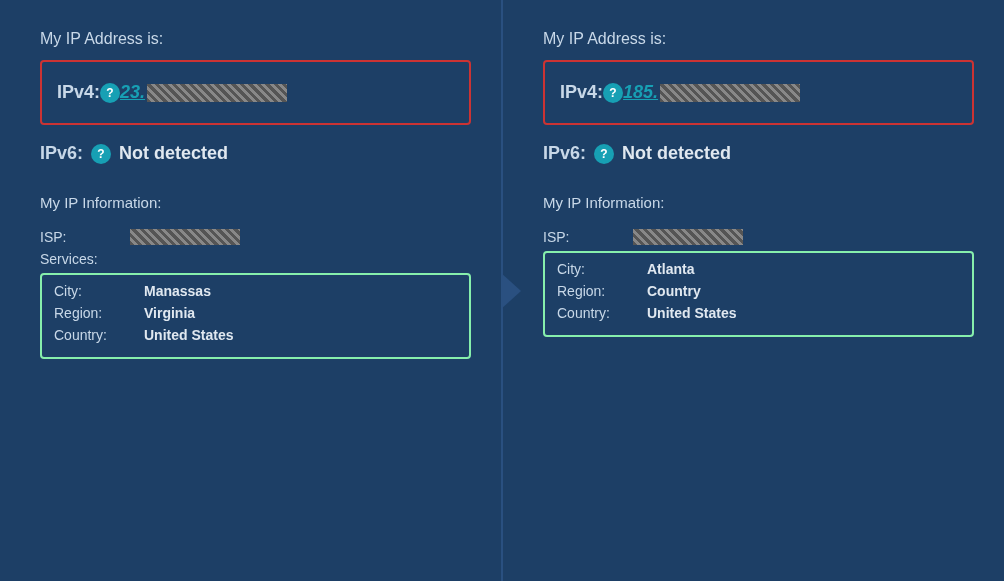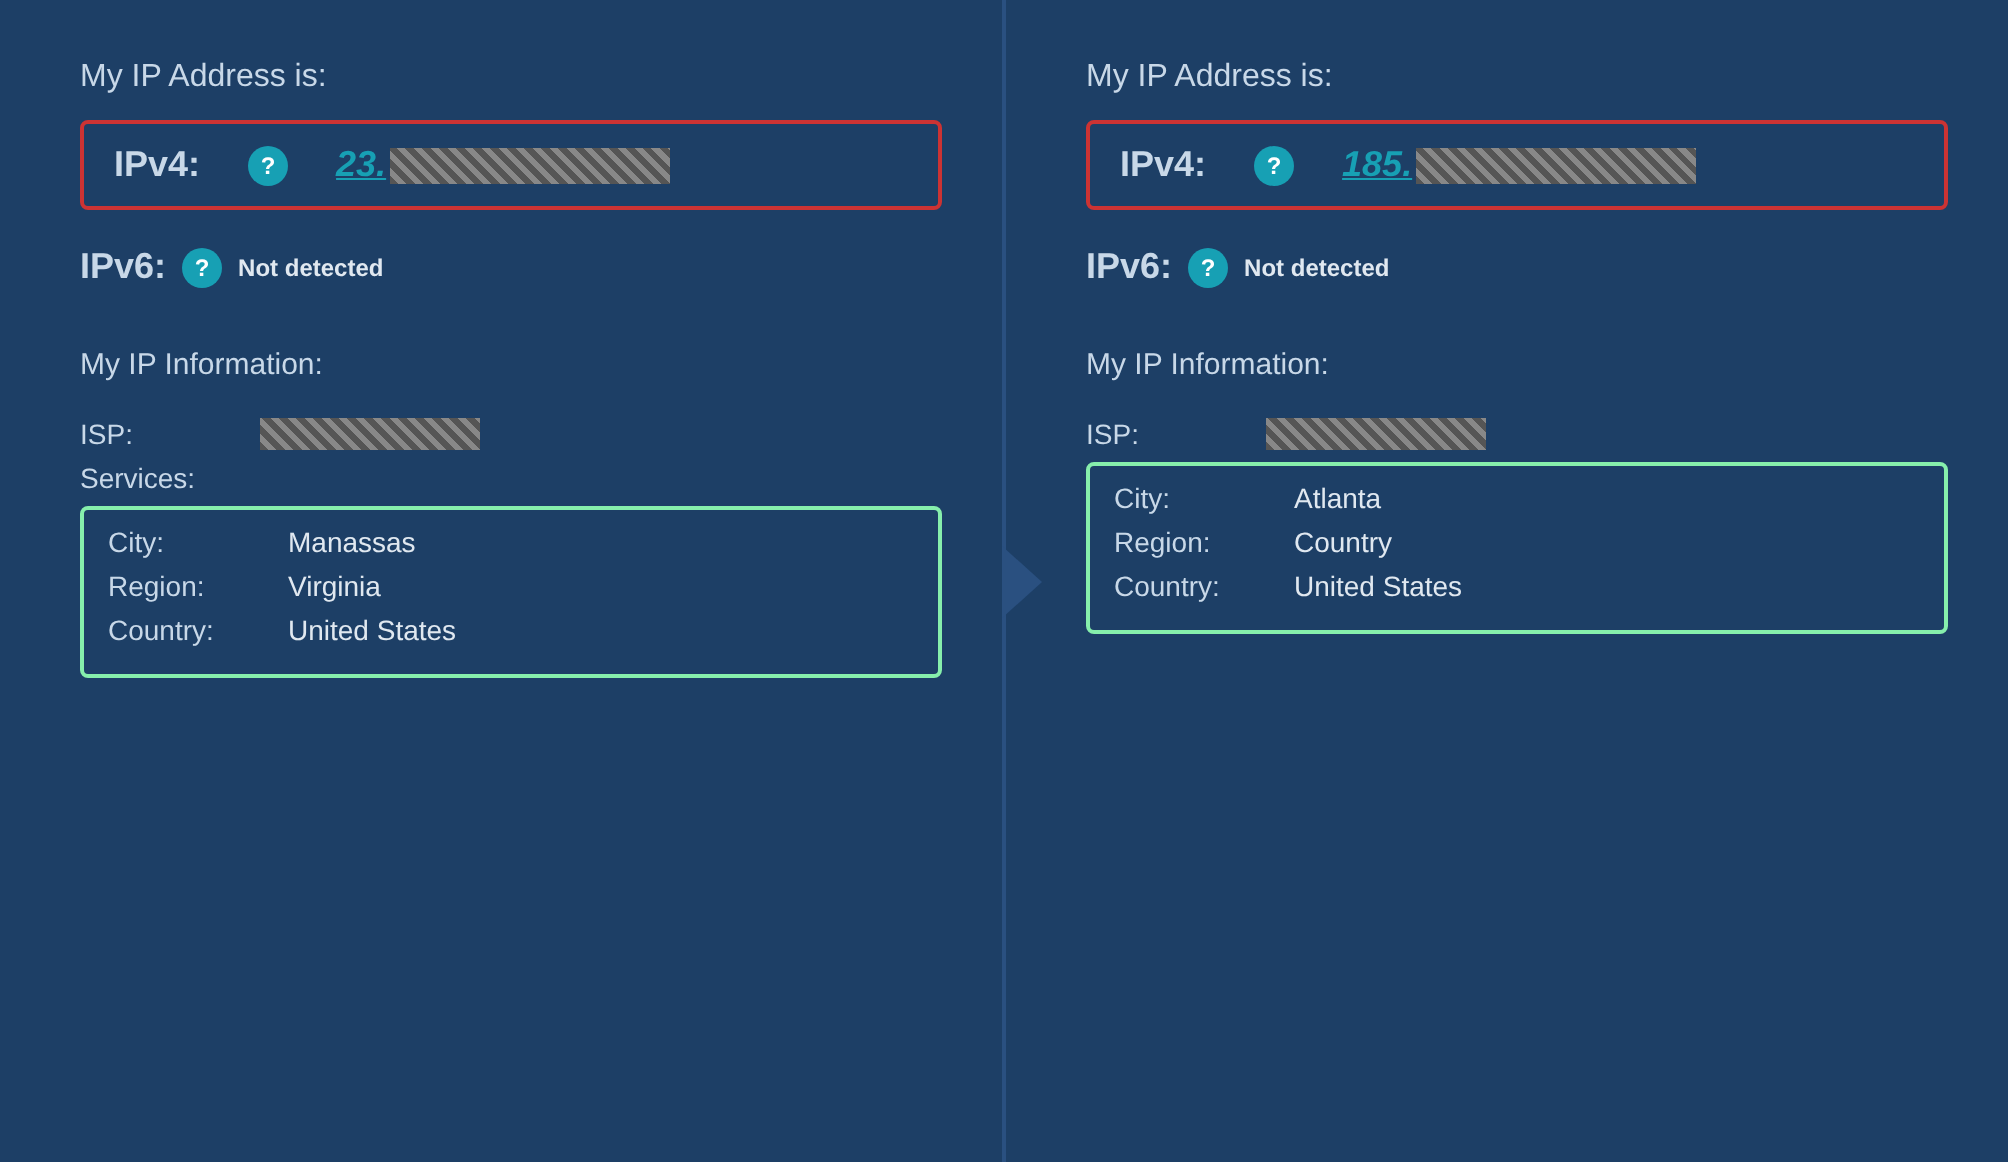--- a/index.html
+++ b/index.html
@@ -37,24 +37,24 @@
     .panel-title {
       color: #c8d8e8;
       font-size: 16px;
       font-weight: normal;
       margin-bottom: 12px;
     }
 
     .ipv4-box {
       border: 2px solid #cc3333;
       border-radius: 4px;
-      padding: 10px 15px;
-      display: flex;
-      align-items: center;
-      gap: 24px;
+      padding: 20px 15px;
+      display: flex;
+      align-items: center;
+      gap: 0;
       margin-bottom: 18px;
       background-color: #1d3f66;
     }
 
     .ipv4-label {
       color: #c8d8e8;
       font-size: 18px;
       font-weight: bold;
     }
 
@@ -104,21 +104,21 @@
     }
 
     .ipv6-label {
       color: #c8d8e8;
       font-size: 18px;
       font-weight: bold;
     }
 
     .not-detected {
       color: #e0e8f0;
-      font-size: 12px;
+      font-size: 18px;
       font-weight: bold;
     }
 
     .ip-info-title {
       color: #c8d8e8;
       font-size: 15px;
       font-weight: normal;
       margin-bottom: 18px;
     }
 
@@ -134,21 +134,21 @@
 
     .info-label {
       color: #c8d8e8;
       font-size: 14px;
       min-width: 90px;
     }
 
     .info-value {
       color: #e0e8f0;
       font-size: 14px;
-      font-weight: normal;
+      font-weight: bold;
     }
 
     .info-redacted {
       display: inline-block;
       width: 110px;
       height: 16px;
       background: repeating-linear-gradient(
         45deg,
         #555 0px,
         #555 3px,

